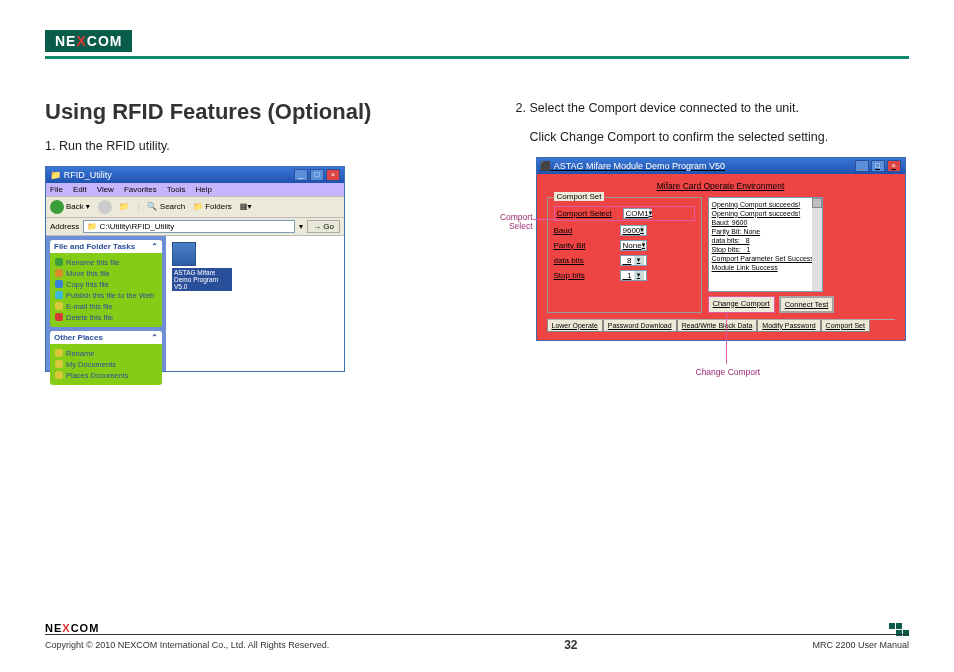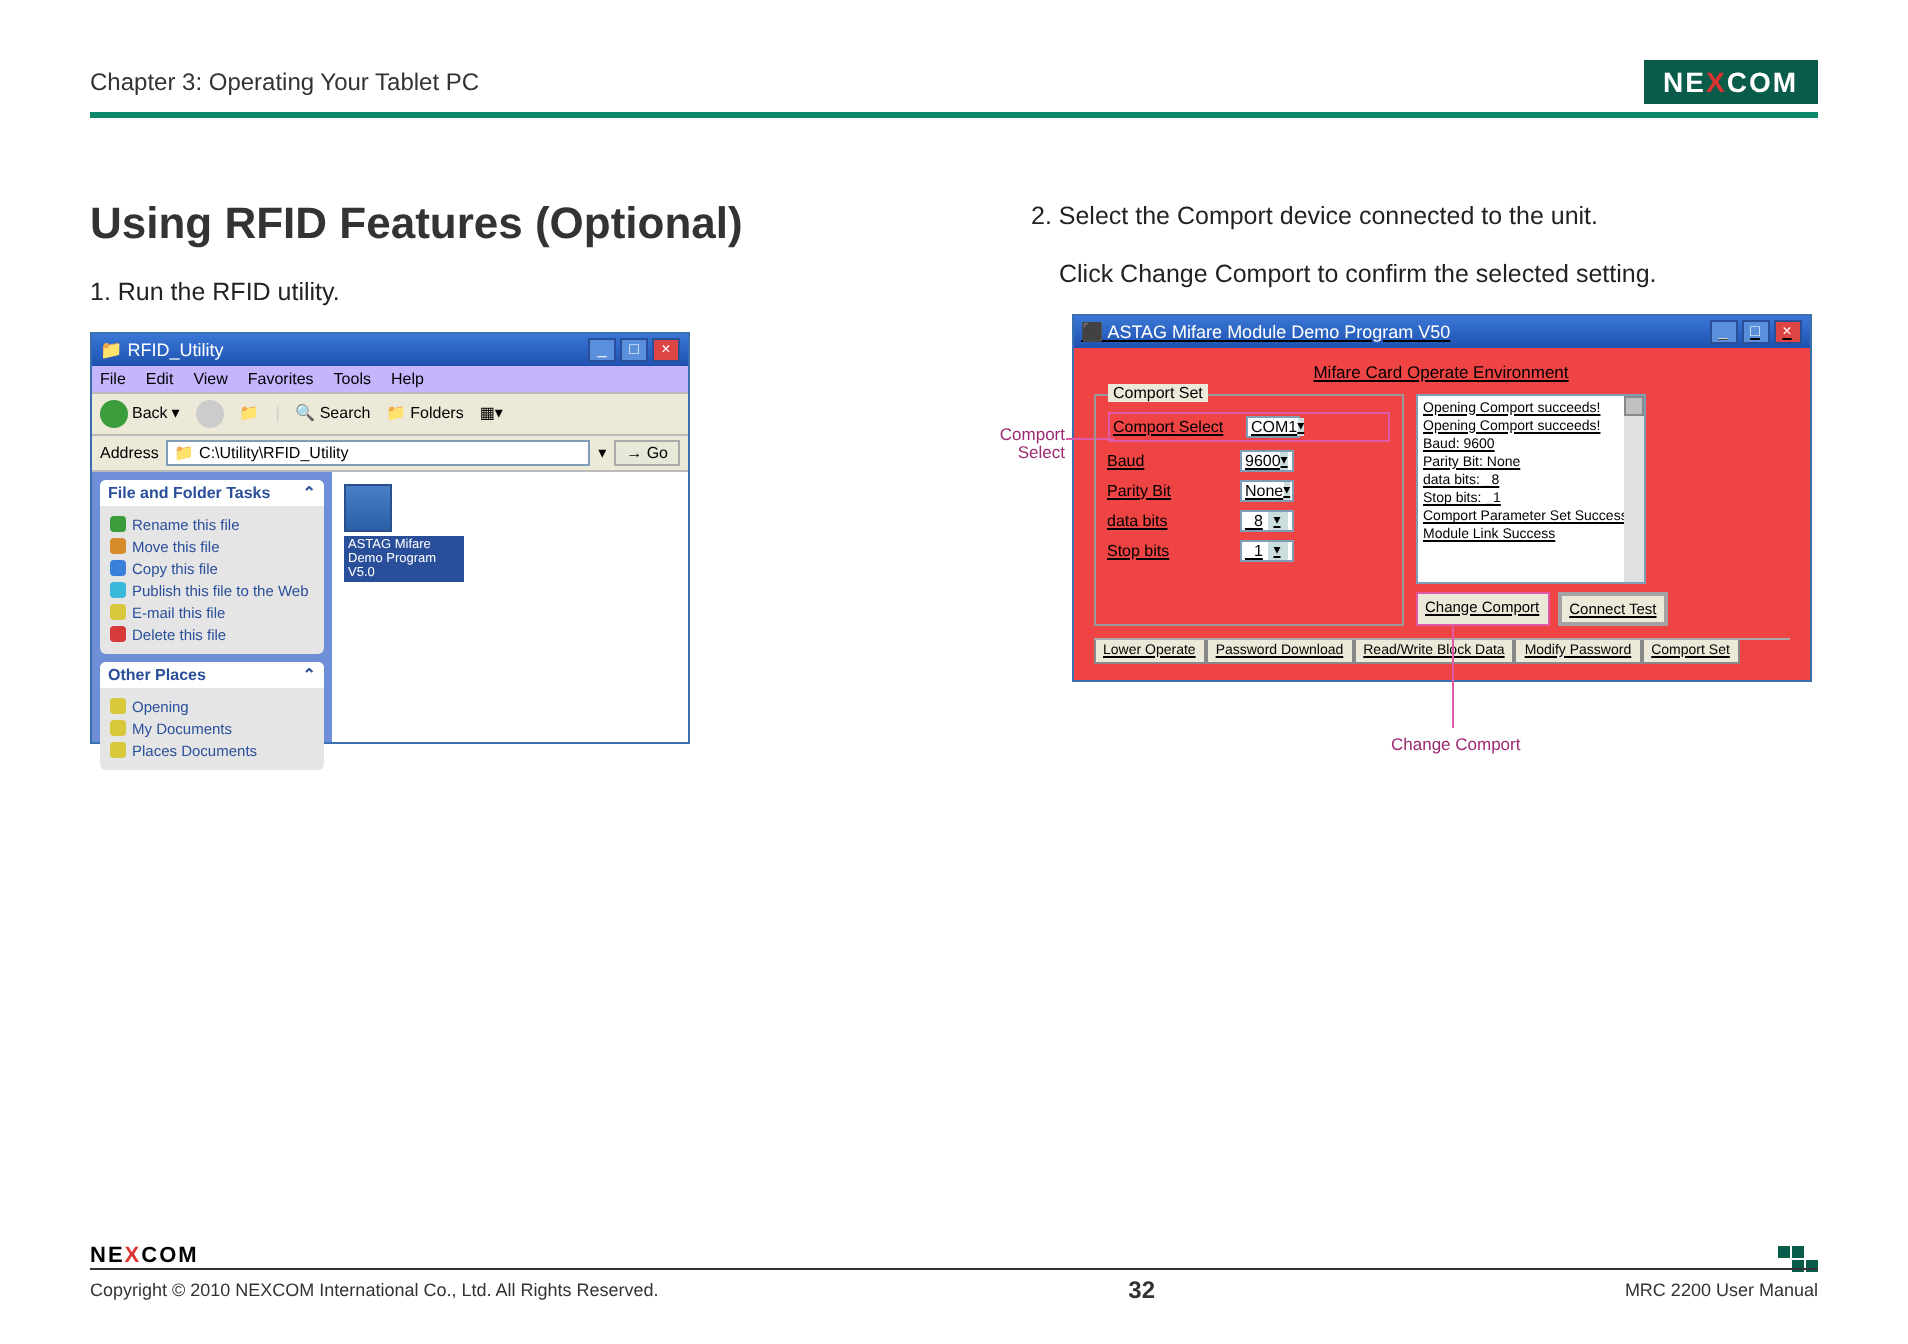--- a/index.html
+++ b/index.html
@@ -24,21 +24,21 @@
   .wcbtn.close { background: #d44; }
   .menu-bar { background: #c4b5fd; padding: 2px 4px; display: flex; gap: 10px; border-bottom: 1px solid #bbb; }
   .tool-bar { background: #ece9d8; padding: 3px 4px; display: flex; gap: 8px; border-bottom: 1px solid #bbb; align-items: center; }
   .tool-bar .btn { display: flex; align-items: center; gap: 2px; }
   .tool-bar .circ { width: 14px; height: 14px; border-radius: 50%; display: inline-block; }
   .addr-bar { background: #ece9d8; padding: 2px 4px; display: flex; gap: 4px; align-items: center; border-bottom: 1px solid #bbb; }
   .addr-input { flex: 1; background: #fff; border: 1px solid #7f9db9; padding: 1px 3px; font-size: 8px; }
   .gobtn { background: #e8e8d8; border: 1px solid #aaa; padding: 1px 5px; }
   .exp-body { display: flex; height: 135px; }
   .side-panel { width: 120px; background: #6e8fd8; padding: 4px; }
-  .panel-box { background: #e5e5e5; border-radius: 3px; margin-bottom: 4px; overflow: hidden; }
+  .panel-box { background: #84cc16; border-radius: 3px; margin-bottom: 4px; overflow: hidden; }
   .panel-head { background: #fff; padding: 2px 4px; font-weight: bold; color: #2a4f9a; font-size: 8px; display: flex; justify-content: space-between; }
   .panel-body { padding: 3px 5px; }
   .panel-body .pi { font-size: 7.5px; color: #2a4f9a; margin: 2px 0; display: flex; gap: 3px; align-items: center; }
   .pi .ic { width: 8px; height: 8px; display: inline-block; border-radius: 2px; }
   .file-area { flex: 1; background: #fff; padding: 6px; }
   .file-icon { width: 24px; height: 24px; background: linear-gradient(#4a7fc8, #2a5fa8); border: 1px solid #2a4f8a; margin-bottom: 2px; }
   .file-label { background: #2a4f9a; color: #fff; font-size: 6.5px; padding: 1px 2px; width: 60px; }
 
   
   .mifare-wrap { position: relative; }
@@ -72,21 +72,20 @@
   .sq-grid { position: absolute; right: 45px; bottom: 36px; display: grid; grid-template-columns: 6px 6px 6px; grid-template-rows: 6px 6px; gap: 1px; }
   .sq-grid span { background: #0a5c4a; }
   .sq-grid span:nth-child(3) { background: transparent; }
   .sq-grid span:nth-child(4) { background: transparent; }
 </style>
 </head>
 <body>
 
 <div class="page">
   <div class="top-bar">
-    <div class="chapter-title">Chapter 3: Operating Your Tablet PC</div>
     <div class="logo-top">
       <span>NE</span><span class="x">X</span><span>COM</span>
     </div>
   </div>
   <div class="rule-green"></div>
 
   <div class="content">
 
     <div class="col">
       <div class="heading">Using RFID Features (Optional)</div>
@@ -161,21 +160,21 @@
               </div>
             </div>
             <div class="panel-box">
               <div class="panel-head">
                   <span>Other Places</span>
                   <span>⌃</span>
                 </div>
               <div class="panel-body">
                 <div class="pi">
                     <span class="ic" style="background:#d8c83a"></span>
-                    <span>Opening</span>
+                    <span>Rename</span>
                   </div>
                 <div class="pi">
                     <span class="ic" style="background:#d8c83a"></span>
                     <span>My Documents</span>
                   </div>
                 <div class="pi">
                     <span class="ic" style="background:#d8c83a"></span>
                     <span>Places Documents</span>
                   </div>
               </div>

